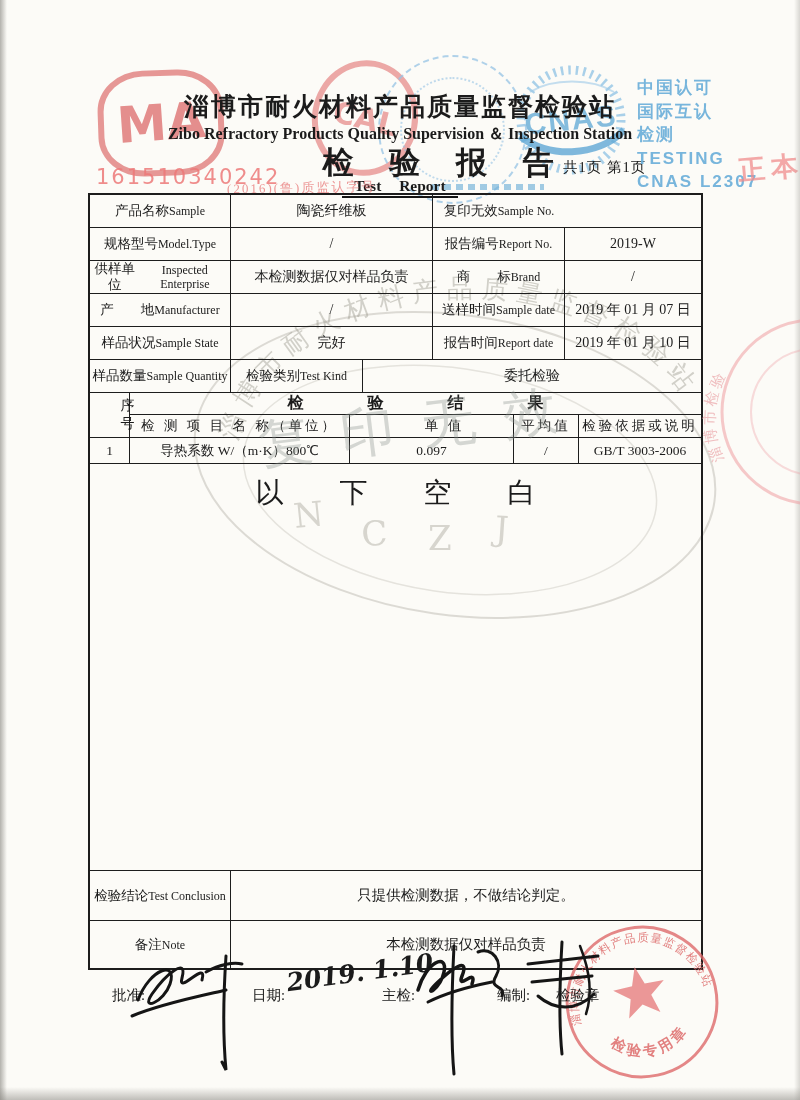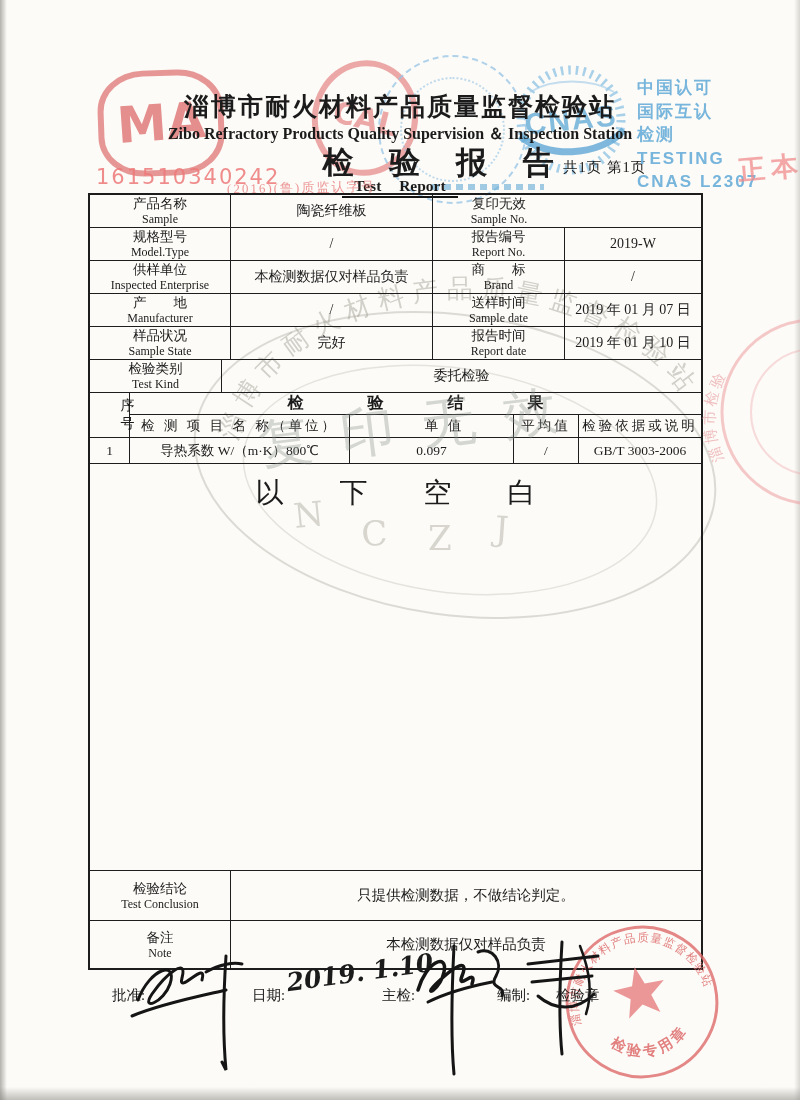--- a/index.html
+++ b/index.html
@@ -53,21 +53,21 @@
     color:rgba(104,173,216,.9);font-weight:bold;letter-spacing:2px;
     font-family:"Liberation Sans",sans-serif;}
   .original{position:absolute;left:738px;top:150px;font-size:27px;font-weight:bold;
     letter-spacing:6px;color:rgba(240,140,140,.75);transform:rotate(-5deg);white-space:nowrap;}
 
   
   .doc-table{position:absolute;left:88px;top:193px;width:615px;border:2px solid #1d1d1d;
     box-sizing:border-box;z-index:2;}
   .row{display:flex;border-bottom:1px solid #1d1d1d;box-sizing:border-box;}
   .row:last-child{border-bottom:none;}
-  .cell{box-sizing:border-box;border-right:1px solid #1d1d1d;display:flex;flex-direction:column;
+  .cell{box-sizing:border-box;border-right:1px solid #1d1d1d;display:flex;flex-direction:row;
     align-items:center;justify-content:center;text-align:center;overflow:hidden;}
   .cell:last-child{border-right:none;}
   .c1{width:141px;} .c2{width:202px;} .c3{width:132px;} .c4{flex:1;}
   .h33{height:33px;}
   .zh{font-size:13.5px;line-height:16px;}
   .en{font-size:12px;line-height:14px;}
   .val{font-size:14px;}
 
   .res-head{display:flex;border-bottom:1px solid #1d1d1d;}
   .idx-cell{width:40px;box-sizing:border-box;border-right:1px solid #1d1d1d;
@@ -224,20 +224,24 @@
       </div>
       <div class="cell c2 val">完好</div>
       <div class="cell c3">
         <div class="zh">报告时间</div>
         <div class="en">Report date</div>
       </div>
       <div class="cell c4 val">2019 年 01 月 10 日</div>
     </div>
 
     <div class="row h33">
+      <div class="cell c1">
+        <div class="zh">样品数量</div>
+        <div class="en">Sample Quantity</div>
+      </div>
       <div class="cell c3">
         <div class="zh">检验类别</div>
         <div class="en">Test Kind</div>
       </div>
       <div class="cell c4 val">委托检验</div>
     </div>
 
     <div class="res-head" style="height:44px;">
       <div class="idx-cell">
         <div class="wrap2">序号</div>

